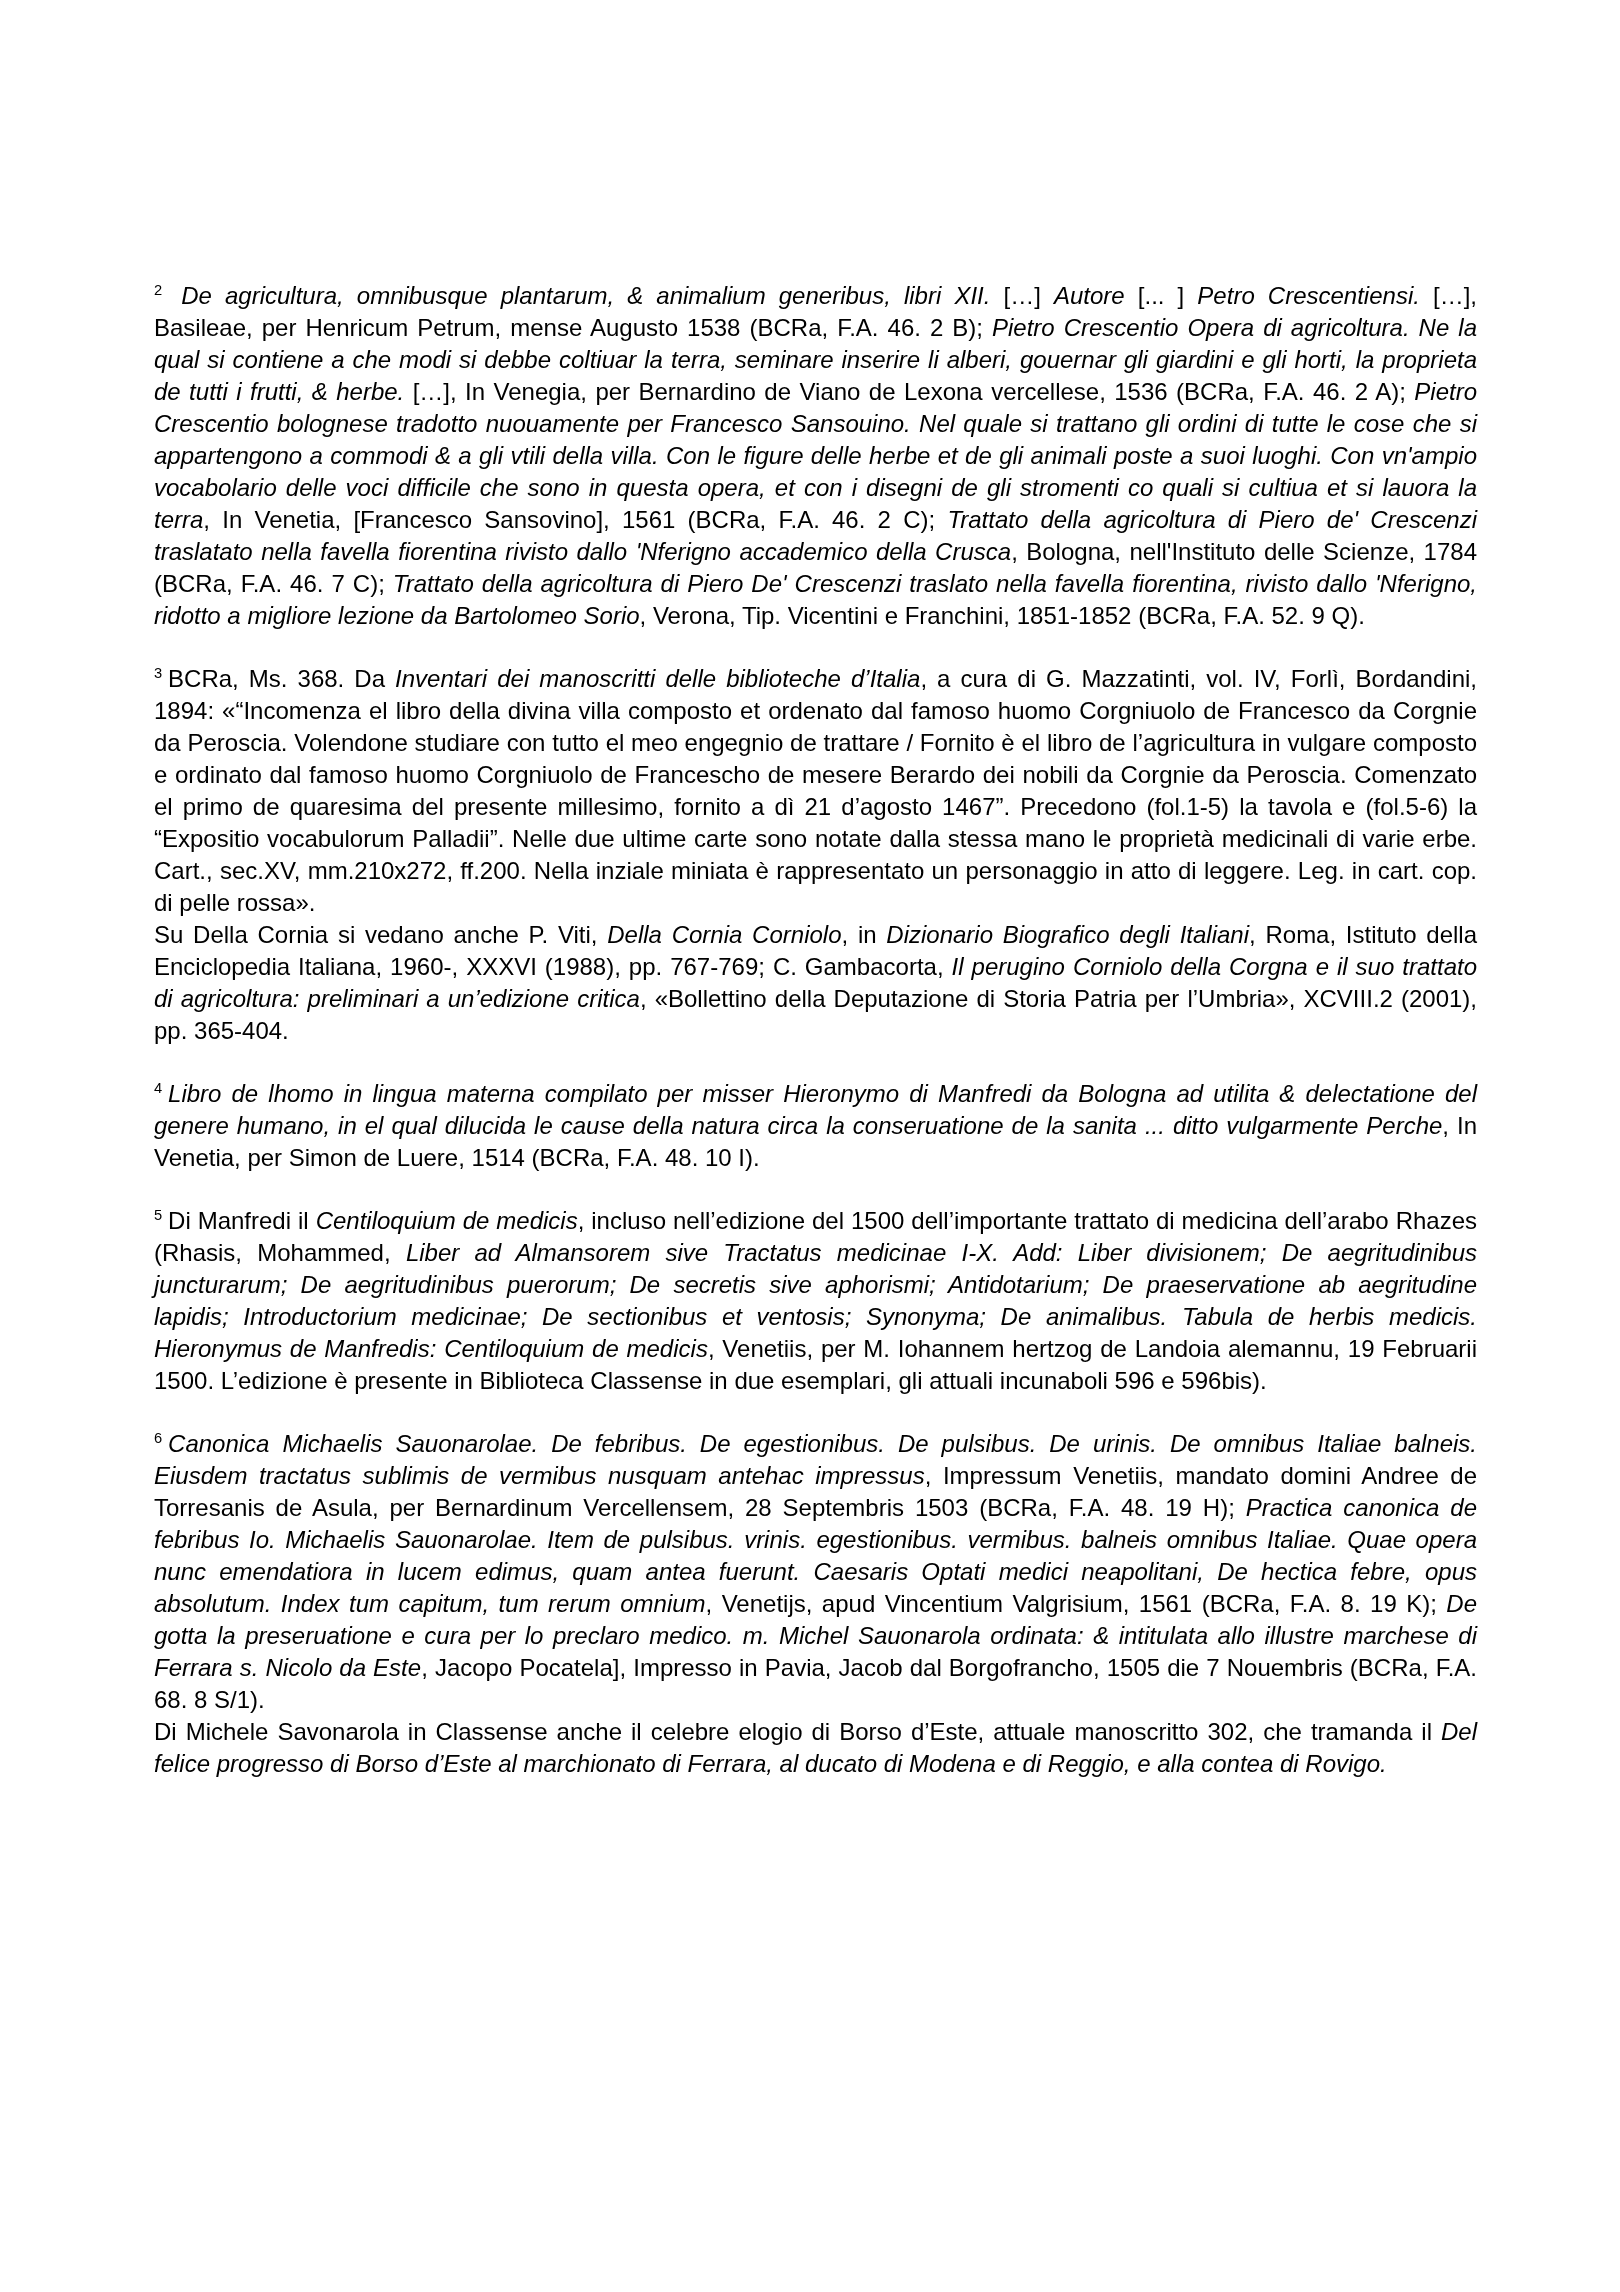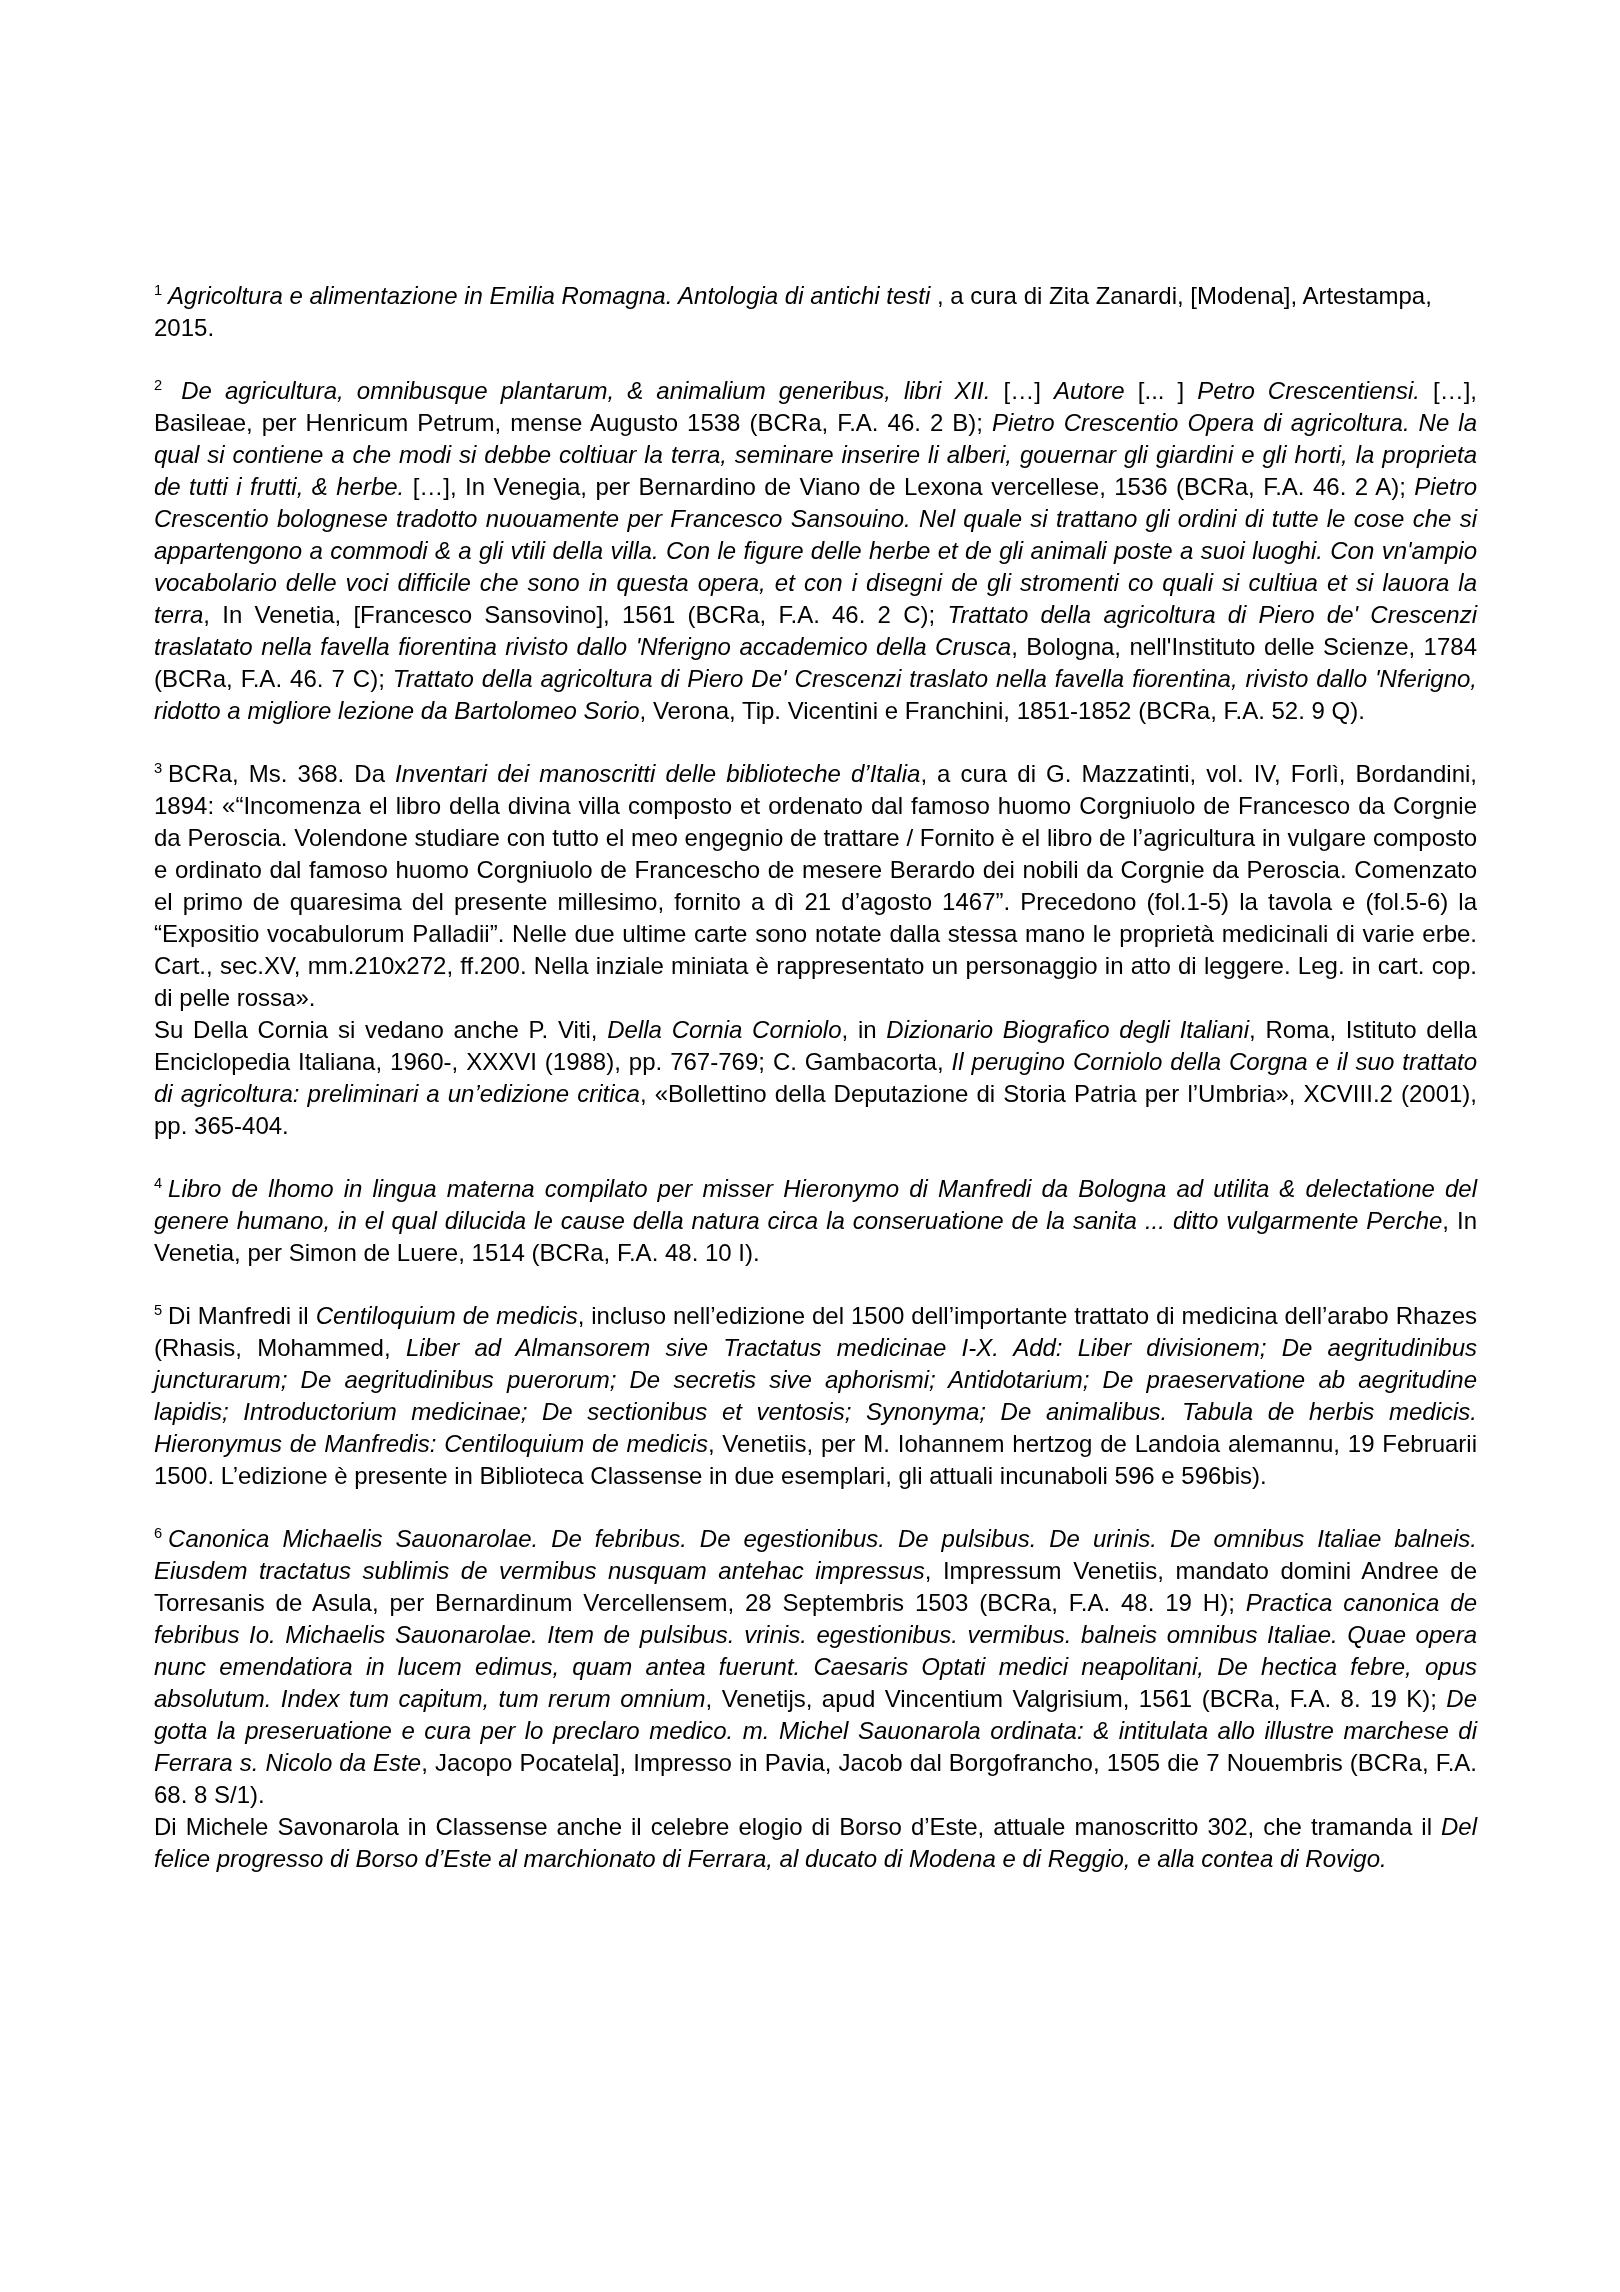--- a/index.html
+++ b/index.html
@@ -17,23 +17,20 @@
   .note { margin: 0 0 31px 0; text-align: justify; }
   .note.nojust { text-align: left; }
   .note p { margin: 0; text-align: inherit; }
   .fn-num { font-size: 14.7px; vertical-align: 8.8px; line-height: 0; margin-right: 5.9px; }
   i { font-style: italic; }
 </style>
 </head>
 <body>
 
 <div class="page" id="page">
-    <div class="note nojust">
-      <p><span class="fn-num">1</span><i>Agricoltura e alimentazione in Emilia Romagna. Antologia di antichi testi</i><span> , a cura di Zita Zanardi, [Modena], Artestampa, 2015.</span></p>
-    </div>
     <div class="note">
       <p><span class="fn-num">2</span><i> De agricultura, omnibusque plantarum, &amp; animalium generibus, libri XII.</i><span> […] </span><i>Autore</i><span> [... ] </span><i>Petro Crescentiensi.</i><span> […], Basileae, per Henricum Petrum, mense Augusto 1538 (BCRa, F.A. 46. 2 B); </span><i>Pietro Crescentio Opera di agricoltura. Ne la qual si contiene a che modi si debbe coltiuar la terra, seminare inserire li alberi, gouernar gli giardini e gli horti, la proprieta de tutti i frutti, &amp; herbe.</i><span> […], In Venegia, per Bernardino de Viano de Lexona vercellese, 1536 (BCRa, F.A. 46. 2 A); </span><i>Pietro Crescentio bolognese tradotto nuouamente per Francesco Sansouino. Nel quale si trattano gli ordini di tutte le cose che si appartengono a commodi &amp; a gli vtili della villa. Con le figure delle herbe et de gli animali poste a suoi luoghi. Con vn'ampio vocabolario delle voci difficile che sono in questa opera, et con i disegni de gli stromenti co quali si cultiua et si lauora la terra</i><span>, In Venetia, [Francesco Sansovino], 1561 (BCRa, F.A. 46. 2 C); </span><i>Trattato della agricoltura di Piero de' Crescenzi traslatato nella favella fiorentina rivisto dallo 'Nferigno accademico della Crusca</i><span>, Bologna, nell'Instituto delle Scienze, 1784 (BCRa, F.A. 46. 7 C); </span><i>Trattato della agricoltura di Piero De' Crescenzi  traslato nella favella fiorentina,  rivisto dallo 'Nferigno,  ridotto a migliore lezione da Bartolomeo Sorio</i><span>, Verona, Tip. Vicentini e Franchini, 1851-1852 (BCRa, F.A. 52. 9 Q).</span></p>
     </div>
     <div class="note">
       <p><span class="fn-num">3</span><span>BCRa, Ms. 368. Da </span><i>Inventari dei manoscritti delle biblioteche d’Italia</i><span>, a cura di G. Mazzatinti, vol. IV, Forlì, Bordandini, 1894: «“Incomenza el libro della divina villa composto et ordenato dal famoso huomo Corgniuolo de Francesco da Corgnie da Peroscia. Volendone studiare con tutto el meo engegnio de trattare / Fornito è el libro de l’agricultura in vulgare composto e ordinato dal famoso huomo Corgniuolo de Francescho de mesere Berardo dei nobili da Corgnie da Peroscia. Comenzato el primo de quaresima del presente millesimo, fornito a dì 21 d’agosto 1467”. Precedono (fol.1-5) la tavola e (fol.5-6) la “Expositio vocabulorum Palladii”. Nelle due ultime carte sono notate dalla stessa mano le proprietà medicinali di varie erbe. Cart., sec.XV, mm.210x272, ff.200. Nella inziale miniata è rappresentato un personaggio in atto di leggere. Leg. in cart. cop. di pelle rossa».</span></p>
       <p><span>Su Della Cornia si vedano anche P. Viti, </span><i>Della Cornia Corniolo</i><span>, in </span><i>Dizionario Biografico degli Italiani</i><span>, Roma, Istituto della Enciclopedia Italiana, 1960-, XXXVI (1988), pp. 767-769; C. Gambacorta, </span><i>Il perugino Corniolo della Corgna e il suo trattato di agricoltura: preliminari  a un’edizione critica</i><span>, «Bollettino della Deputazione di Storia Patria per l’Umbria», XCVIII.2 (2001), pp. 365-404.</span></p>
     </div>
     <div class="note">
       <p><span class="fn-num">4</span><i>Libro de lhomo in lingua materna compilato per misser Hieronymo di Manfredi da Bologna ad utilita &amp; delectatione del genere humano, in el qual dilucida le cause della natura circa la conseruatione de la sanita ... ditto vulgarmente Perche</i><span>, In Venetia, per Simon de Luere, 1514 (BCRa, F.A. 48. 10 I).</span></p>
     </div>

